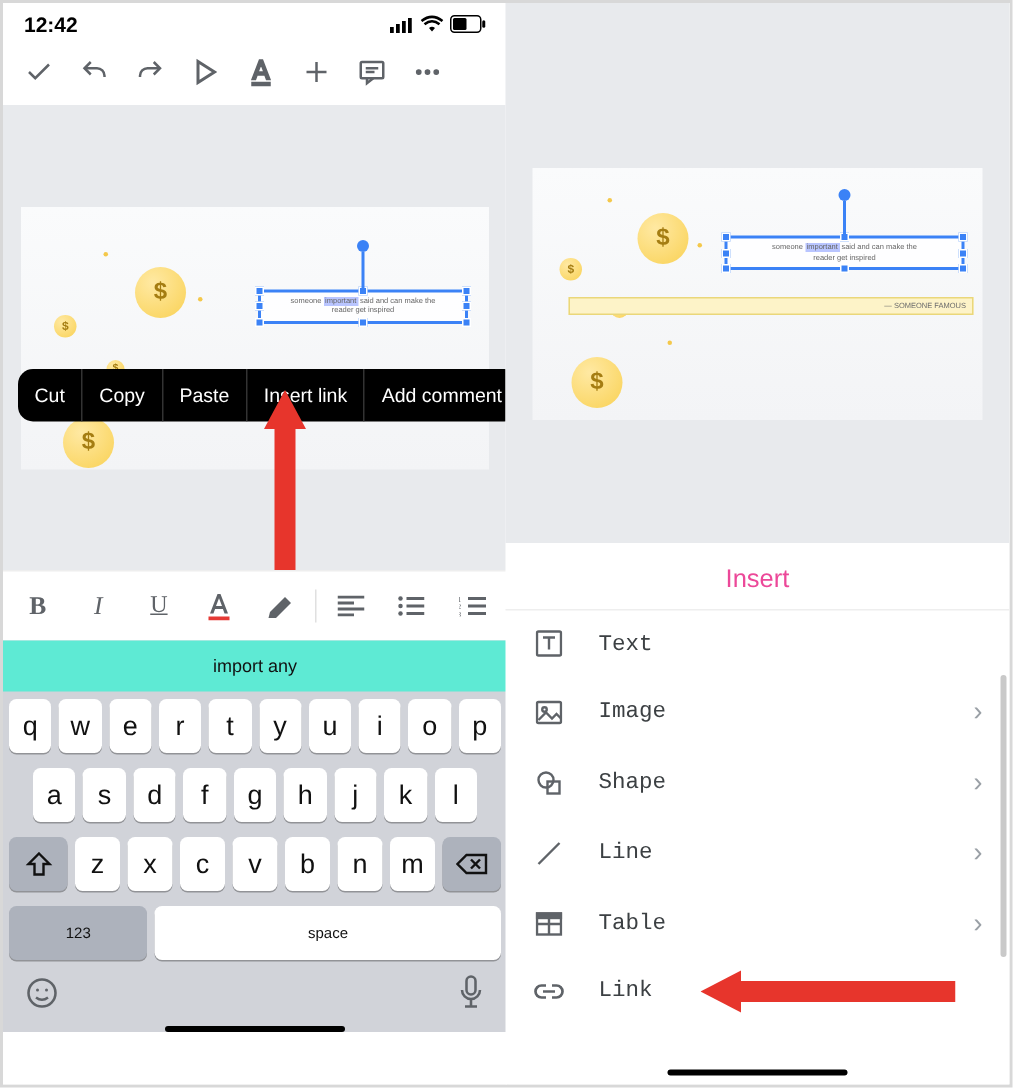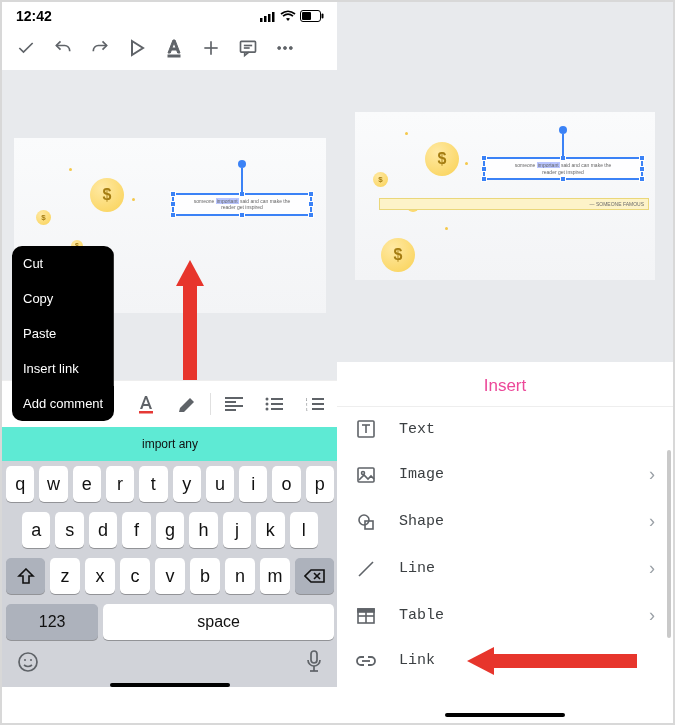--- a/index.html
+++ b/index.html
@@ -88,21 +88,20 @@
   .rot-handle { position:absolute; width:8px;height:8px;border-radius:50%;background:#3b82f6;}
   .attrib-bar { position:absolute; background:#fdf3c8; border:1px solid #ead77a; font-size:5px; color:#6b6b6b; text-align:right; padding:2px 4px;}
   .ctx {
     position:absolute;
     background:#000;
     border-radius:10px;
     display:flex;
     color:#fff;
     font-size:13px;
     overflow:hidden;
-    flex-direction:column;
   }
   .ctx div {
     padding:10px 11px;
     border-right:1px solid #333;
     white-space:nowrap;
   }
   .ctx div:last-child{border-right:none;}
 
   .red-arrow {
     position:absolute;
@@ -148,21 +147,21 @@
     box-shadow:0 1px 0 rgba(0,0,0,0.3);
     flex:1;
     height:36px;
     display:flex;align-items:center;justify-content:center;
     font-size:18px;
     color:#111;
   }
   .key.fn{ background:#adb2bc; color:#111; font-size:18px;}
   .key.wide1{ flex:1.3;}
   .key.space{ flex:4;}
-  .key.small-text{ font-size:16px;}
+  .key.small-text{ font-size:10px;}
   .kb-bottom{
     display:flex;
     justify-content:space-between;
     align-items:center;
     padding:4px 14px 2px;
     color:#5f6368;
   }
   .home-ind-l{width:120px;height:4px;background:#000;border-radius:3px;margin:2px auto 4px;}
 
   

